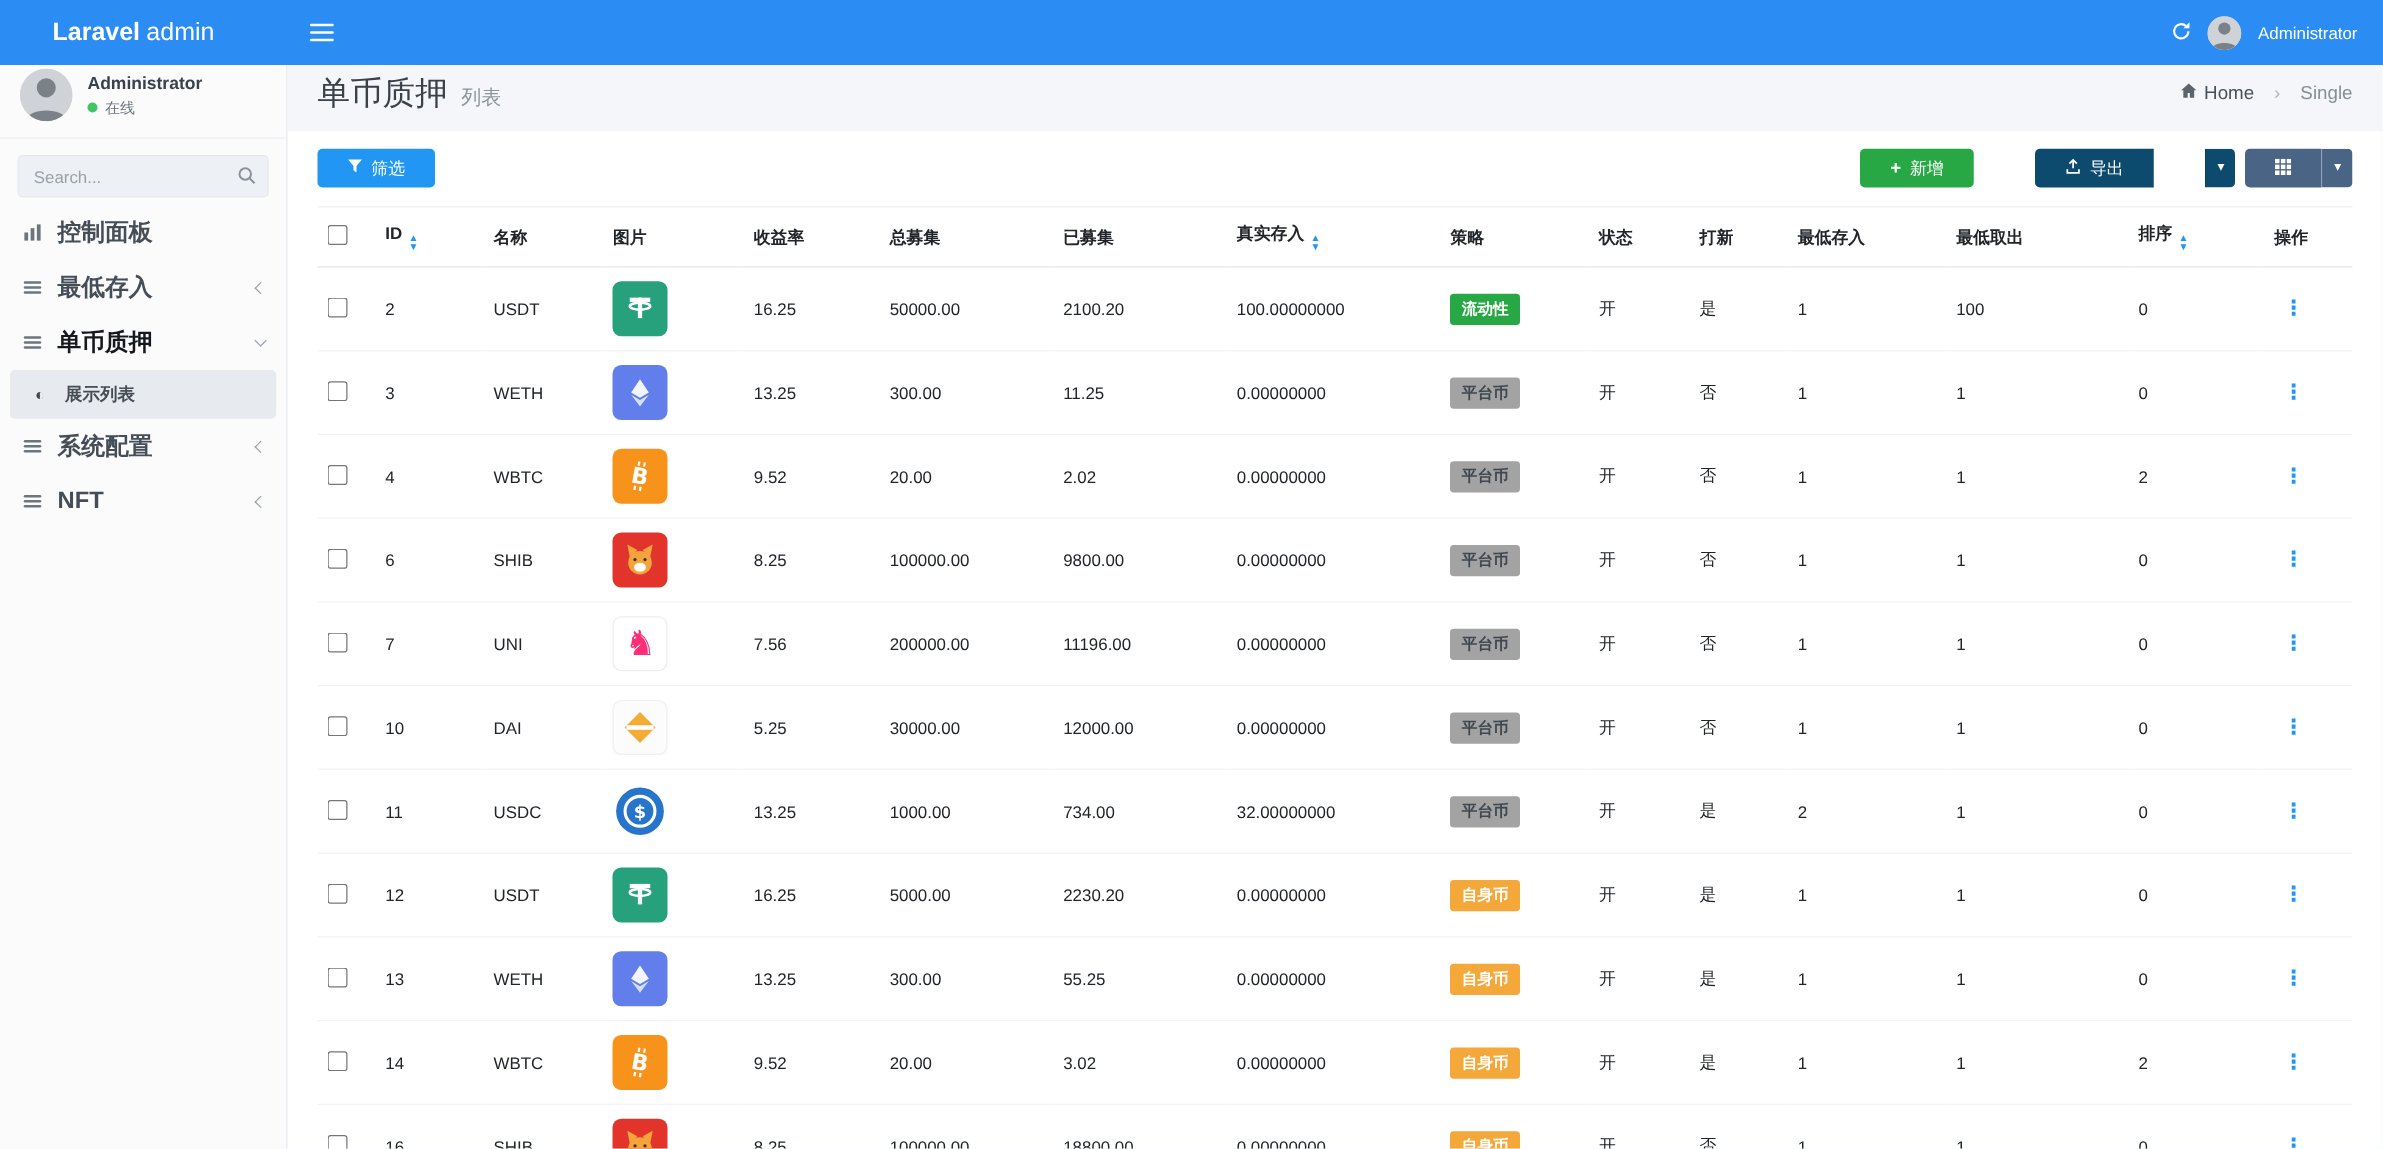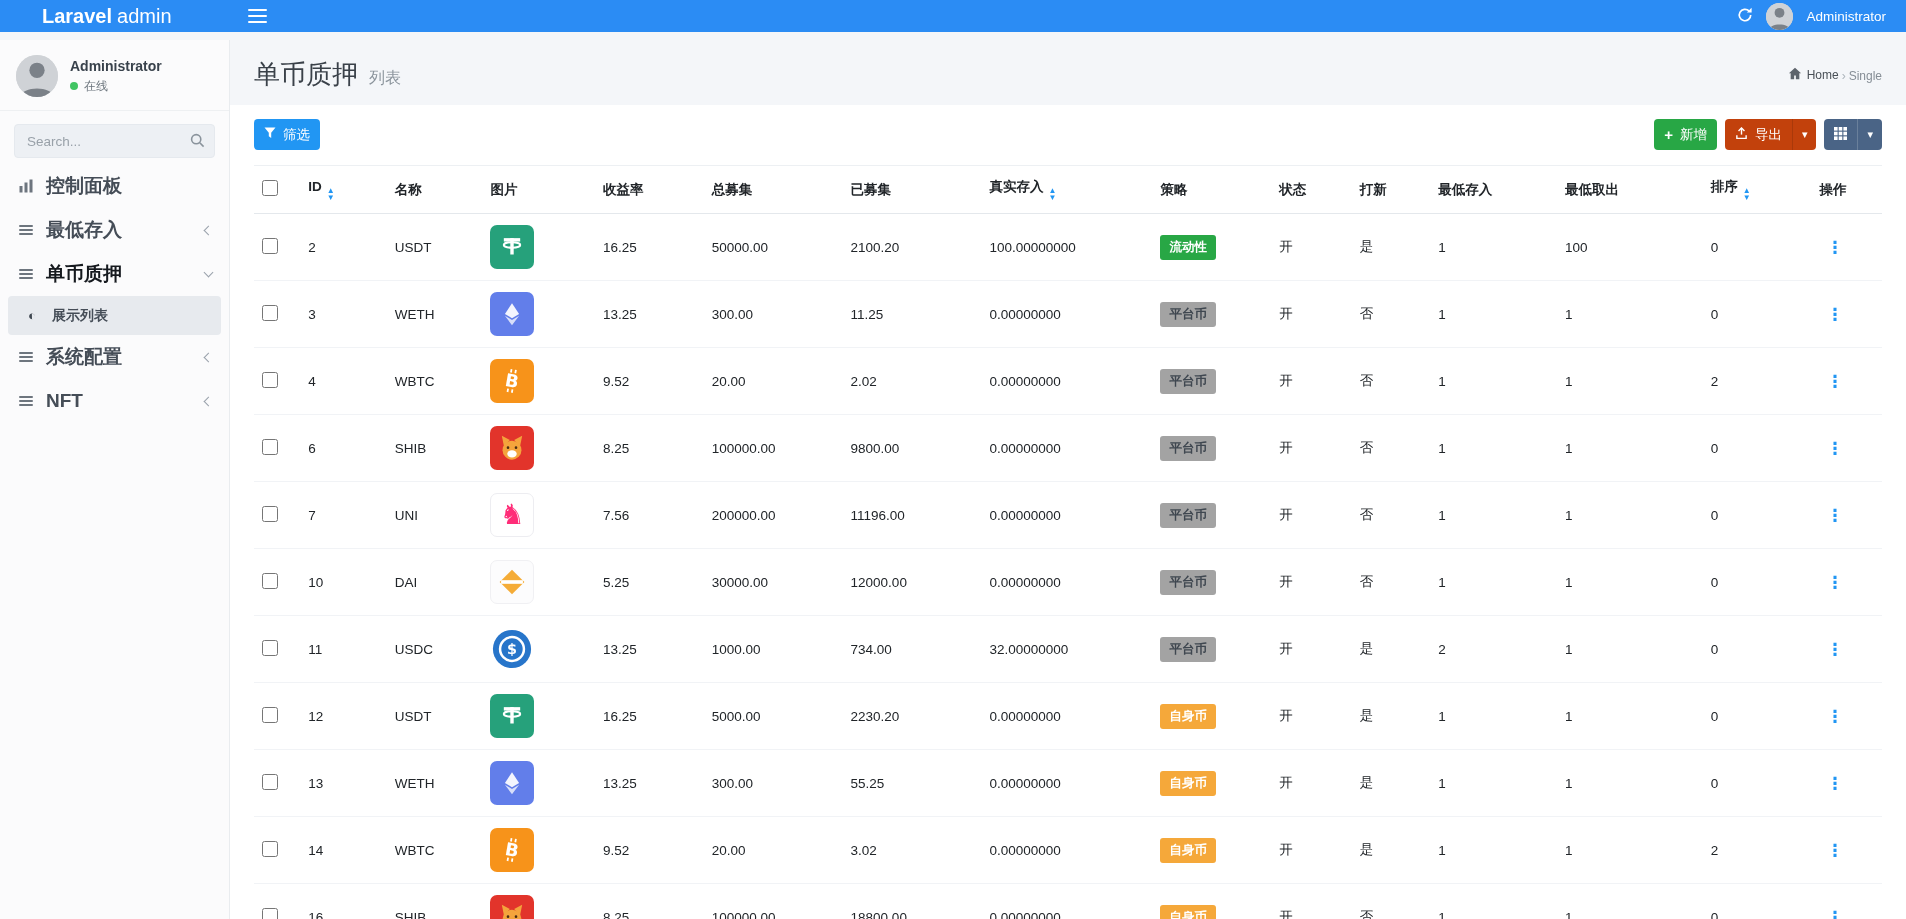--- a/index.html
+++ b/index.html
@@ -1,20 +1,20 @@
 <!DOCTYPE html>
 <html><head>
 <meta charset="utf-8">
 <style>
   * { box-sizing: border-box; margin:0; padding:0; }
   html,body { width:1906px; height:919px; overflow:hidden; }
   body { font-family:"Liberation Sans","DejaVu Sans",sans-serif; font-size:14px; background:#f4f6f9; color:#212529; }
 
   
-  .topbar { position:fixed; top:0; left:0; right:0; height:32px; background:#2b8cf4; display:flex; align-items:center; z-index:50; }
+  .topbar { position:fixed; top:0; left:0; right:0; height:52px; background:#2b8cf4; display:flex; align-items:center; z-index:50; }
   .brand { width:230px; height:100%; display:flex; align-items:center; padding-left:42px; color:#fff; font-size:20px; }
   .brand b { font-weight:700; }
   .brand .light { font-weight:300; margin-left:5px; }
   .hamburger { margin-left:18px; width:19px; cursor:pointer; display:flex; flex-direction:column; gap:4px; }
   .hamburger i { display:block; height:2px; background:#fff; border-radius:1px; }
   .topbar-right { margin-left:auto; display:flex; align-items:center; gap:13px; padding-right:20px; }
   .icon-btn { cursor:pointer; display:flex; align-items:center; }
   .avatar-sm { width:27px; height:27px; border-radius:50%; overflow:hidden; background:#d7d9db; flex:0 0 auto; cursor:pointer; }
   .topbar-user { color:#fff; font-size:13.5px; cursor:pointer; }
 
@@ -40,36 +40,36 @@
   .chev { margin-left:auto; width:7px; height:7px; border-right:1.6px solid #99a1ab; border-bottom:1.6px solid #99a1ab; flex:0 0 auto; }
   .chev.left { transform:rotate(135deg); }
   .chev.down { transform:rotate(45deg); margin-top:-3px; }
 
   
   .main { position:absolute; top:40px; left:230px; right:0; bottom:0; display:flex; flex-direction:column; overflow:hidden; }
   .page-header { display:flex; justify-content:space-between; align-items:center; padding:17px 24px 13px; }
   .ph-left { display:flex; align-items:baseline; gap:11px; }
   .page-title { font-size:26px; font-weight:500; color:#3a4149; }
   .page-subtitle { font-size:16px; color:#8b949c; }
-  .breadcrumb { display:flex; align-items:flex-end; gap:3px; font-size:12px; color:#495057; }
+  .breadcrumb { display:flex; align-items:flex-start; gap:16px; font-size:15px; color:#495057; }
   .breadcrumb .sep { color:#adb5bd; }
   .breadcrumb .current { color:#868e96; }
   .bc-home { display:flex; align-items:center; gap:5px; cursor:pointer; }
 
   .card { background:#fff; flex:1; padding:14px 24px 0; overflow:hidden; }
   .toolbar { display:flex; justify-content:space-between; align-items:center; margin-bottom:15px; }
   .toolbar-right { display:flex; gap:8px; }
-  .btn { display:inline-flex; align-items:center; gap:7px; height:31px; padding:0 10px; border:none; border-radius:4px; color:#fff; font-size:13.5px; cursor:pointer; font-family:inherit; }
+  .btn { display:inline-flex; align-items:center; gap:7px; height:31px; padding:0 24px; border:none; border-radius:4px; color:#fff; font-size:13.5px; cursor:pointer; font-family:inherit; }
   .btn-primary { background:#2196f3; }
   .btn-success { background:#28a745; }
   .btn-group { display:inline-flex; }
   .btn-group .btn { border-radius:0; }
   .btn-group .btn:first-child { border-radius:4px 0 0 4px; }
   .btn-group .btn:last-child { border-radius:0 4px 4px 0; padding:0 9px; }
-  .btn-export { background:#c2410c; }
+  .btn-export { background:#0c4a6e;margin-left:41px; }
   .btn-export.caret { border-left:1px solid rgba(0,0,0,0.12); }
   .btn-dark { background:#4a6486; }
   .btn-dark.caret { border-left:1px solid rgba(255,255,255,0.18); }
   .caret-glyph { font-size:11px; line-height:1; }
   .plus-glyph { font-size:15px; font-weight:700; line-height:1; }
 
   
   table { width:100%; border-collapse:collapse; table-layout:fixed; }
   thead th { font-weight:700; font-size:13.5px; color:#212529; text-align:left; padding:12px 8px; border-top:1px solid #edf0f3; border-bottom:1px solid #e4e8ec; white-space:nowrap; }
   tbody td { padding:6px 8px; height:67px; border-bottom:1px solid #f1f3f6; font-size:13.5px; color:#212529; vertical-align:middle; white-space:nowrap; }

